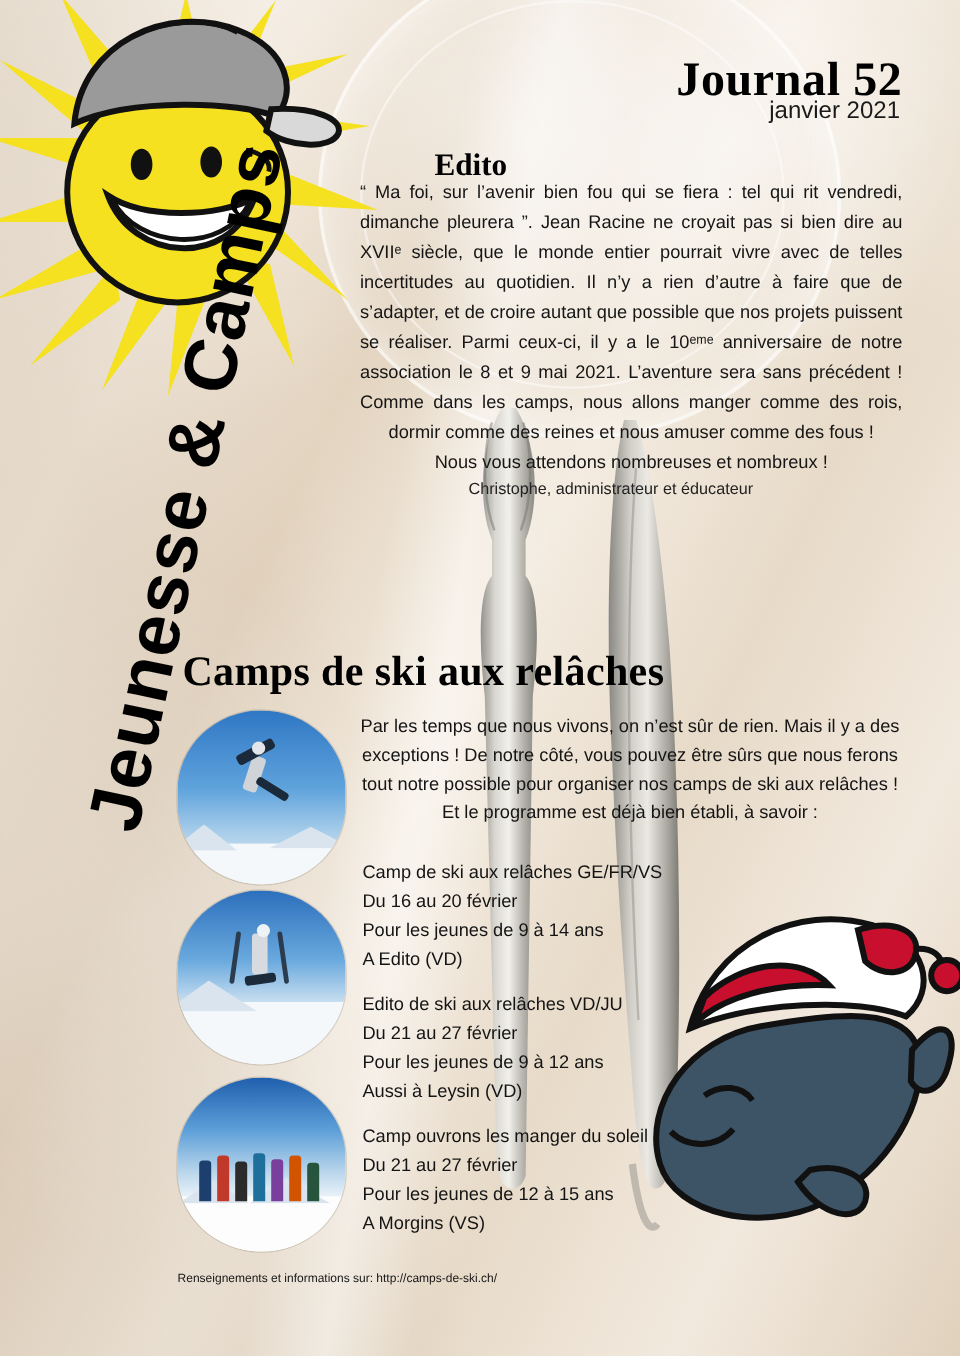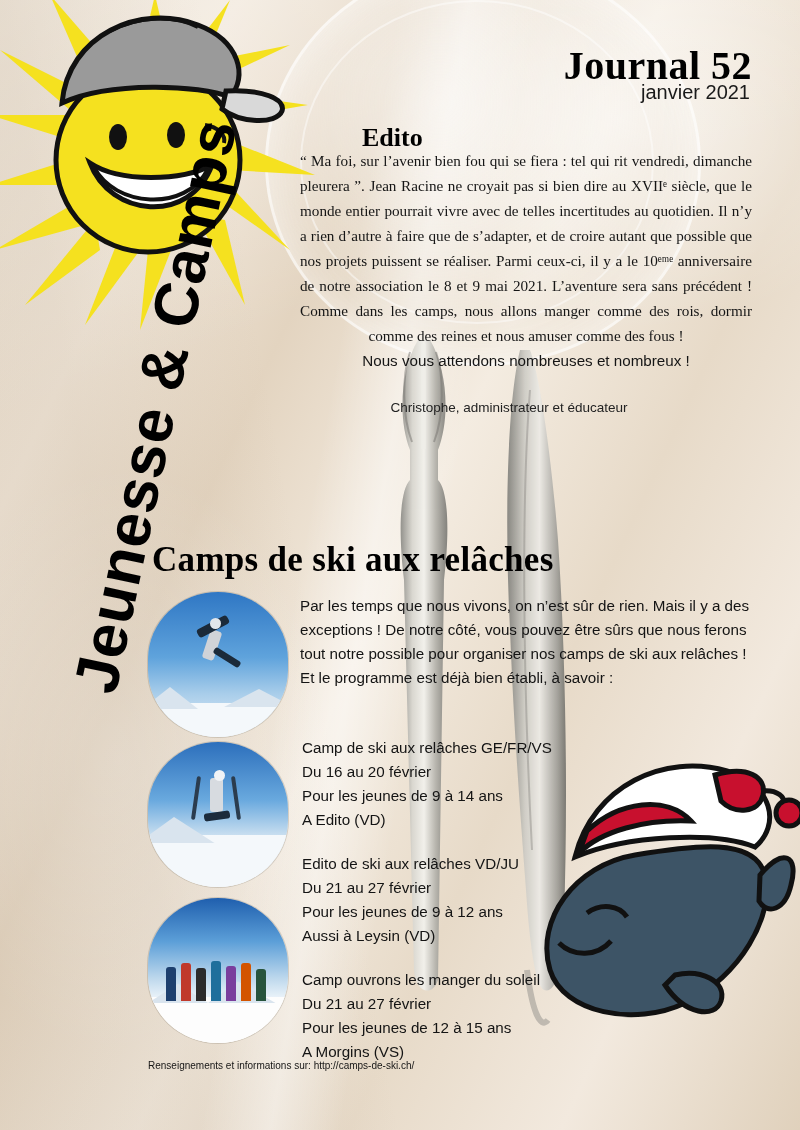--- a/index.html
+++ b/index.html
@@ -126,21 +126,21 @@
     position: absolute;
     left: 300px;
     top: 148px;
     width: 452px;
     font-size: 15.2px;
     line-height: 25px;
     color: #151515;
     text-align: center;
   }
   .edito-body p { margin: 0; }
-  .edito-body .just { text-align: justify; text-align-last: center; font-family: Liberation Serif, serif; }
+  .edito-body .just { text-align: justify; text-align-last: center; }
   .edito-sign {
     position: absolute;
     left: 283px;
     top: 400px;
     width: 452px;
     text-align: center;
     font-size: 13.5px;
     color: #222;
   }
 
@@ -158,34 +158,35 @@
 
   
   .camps-intro {
     position: absolute;
     left: 300px;
     top: 594px;
     width: 450px;
     font-size: 15.2px;
     line-height: 24px;
     color: #141414;
+    text-align: center;
   }
   .camps-intro p { margin: 0; }
 
   
   .camp-list {
     position: absolute;
     left: 302px;
     top: 716px;
     width: 420px;
     font-size: 15.2px;
     line-height: 24px;
     color: #141414;
   }
-  .camp-block { margin-bottom: 14px; margin-top: 20px; }
+  .camp-block { margin-bottom: 14px; }
   .camp-block div { white-space: nowrap; }
 
   
   .footer-info {
     position: absolute;
     left: 148px;
     top: 1060px;
     font-size: 10px;
     color: #161616;
   }

